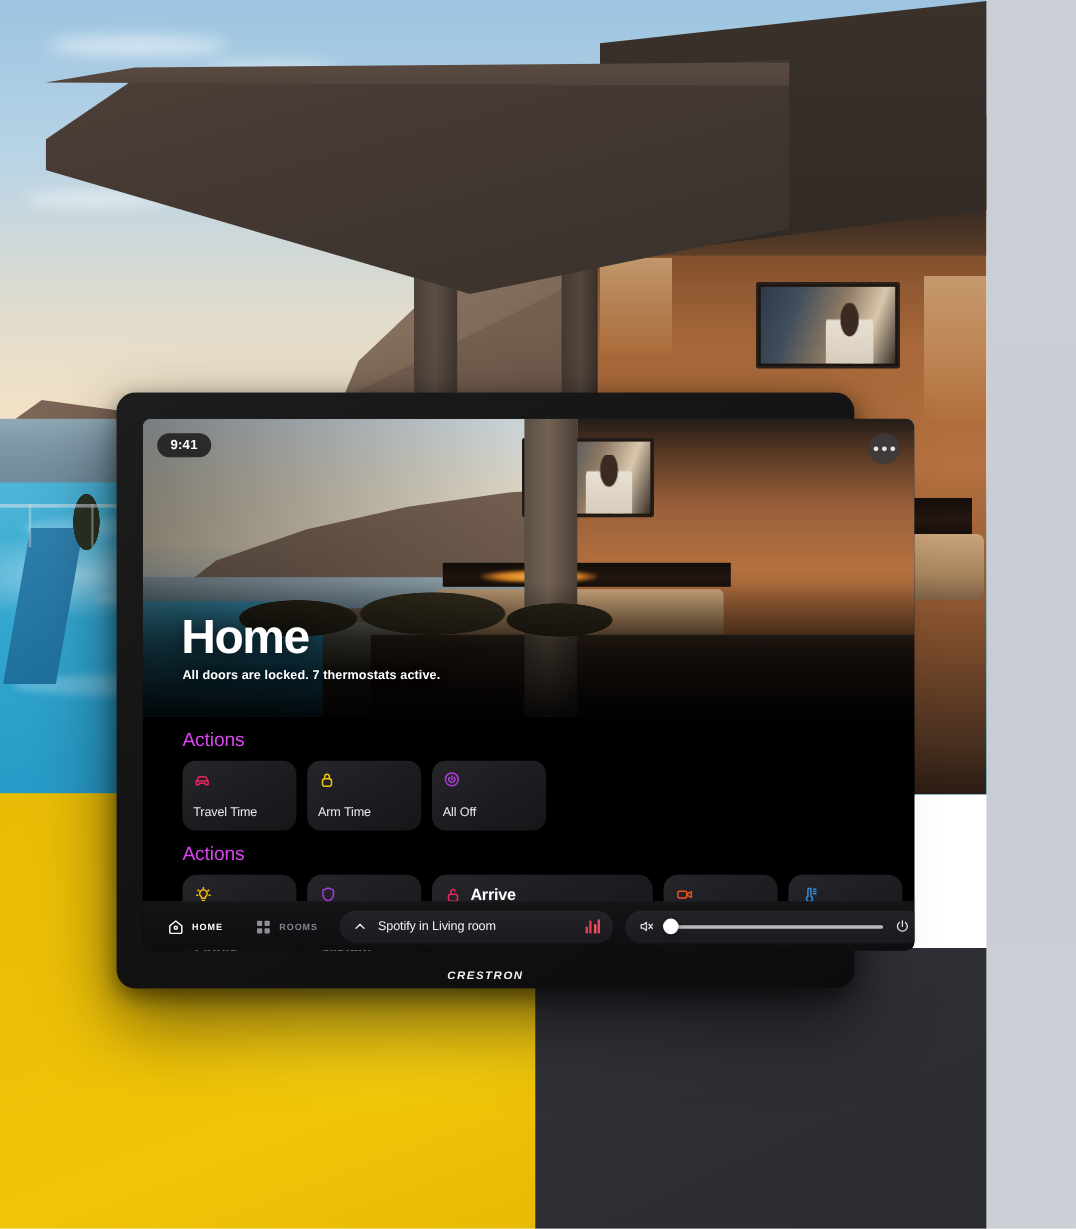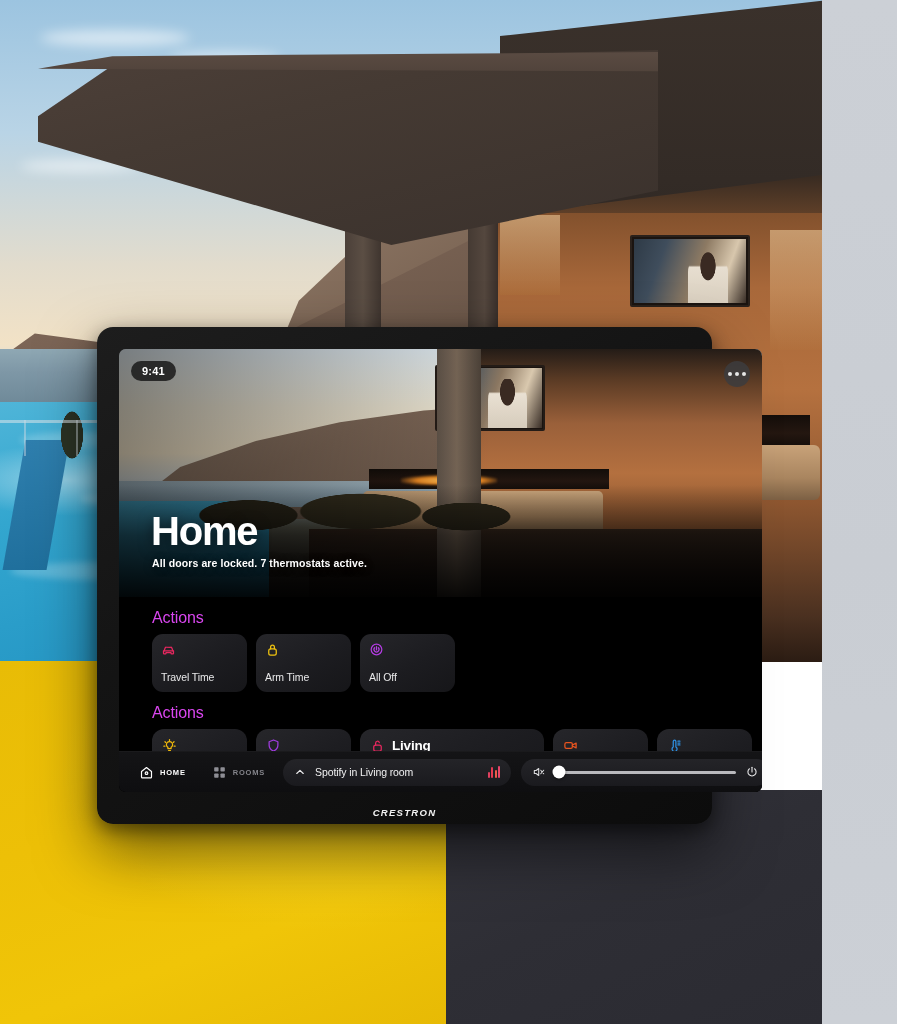--- a/index.html
+++ b/index.html
@@ -491,21 +491,21 @@
             </svg>
             <div class="lbl">Security System</div>
           </div>
 
           <div class="ctl-card wide">
             <div class="access-head">
               <svg class="icn" viewBox="0 0 24 24" fill="none" stroke="#e8275f" stroke-width="2" stroke-linecap="round" stroke-linejoin="round">
                 <rect x="6" y="11.5" width="12" height="9.5" rx="3"></rect>
                 <path d="M9 11.5V8.2a3 3 0 0 1 5.9-.8"></path>
               </svg>
-              <div class="t">Living</div>
+              <div class="t">Arrive</div>
             </div>
             <div class="access-acts">
               <div class="access-act">
                 <svg class="icn" viewBox="0 0 24 24" fill="none" stroke="#e8275f" stroke-width="2" stroke-linecap="round" stroke-linejoin="round">
                   <rect x="6" y="11.5" width="12" height="9.5" rx="3"></rect>
                   <path d="M9 11.5V8.2a3 3 0 0 1 5.9-.8"></path>
                 </svg>
                 <div class="al">LOCK ALL</div>
               </div>
               <div class="access-act">

